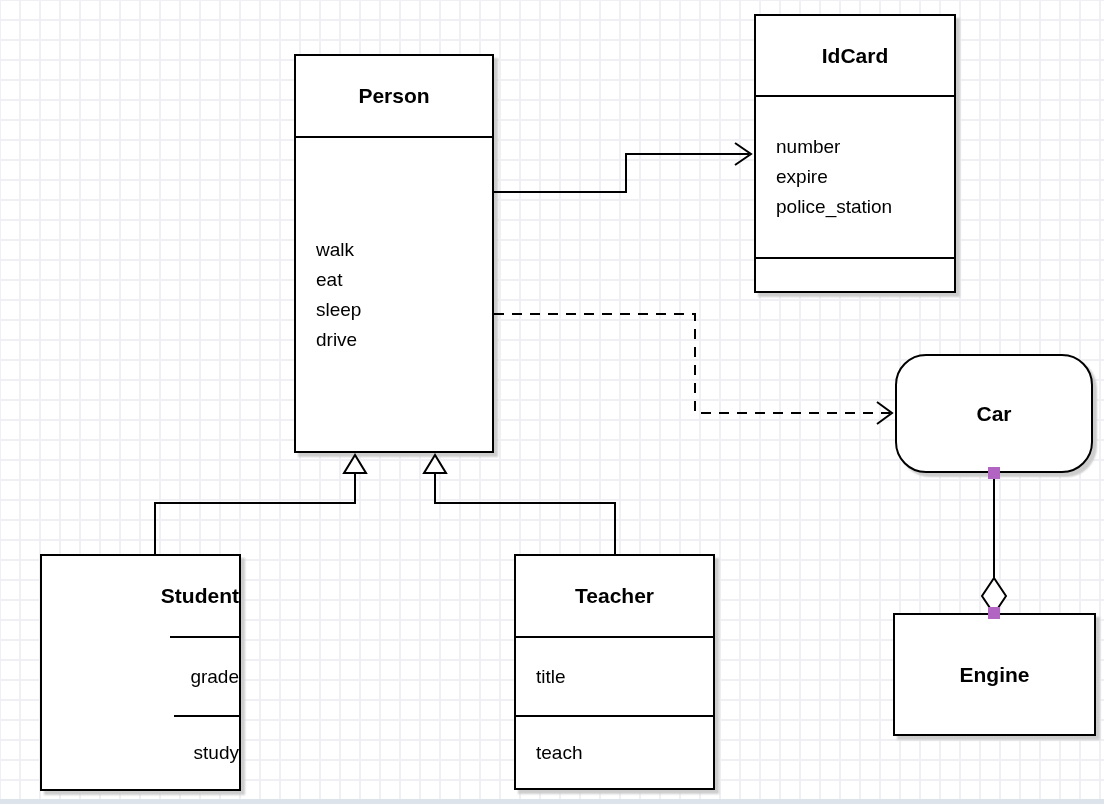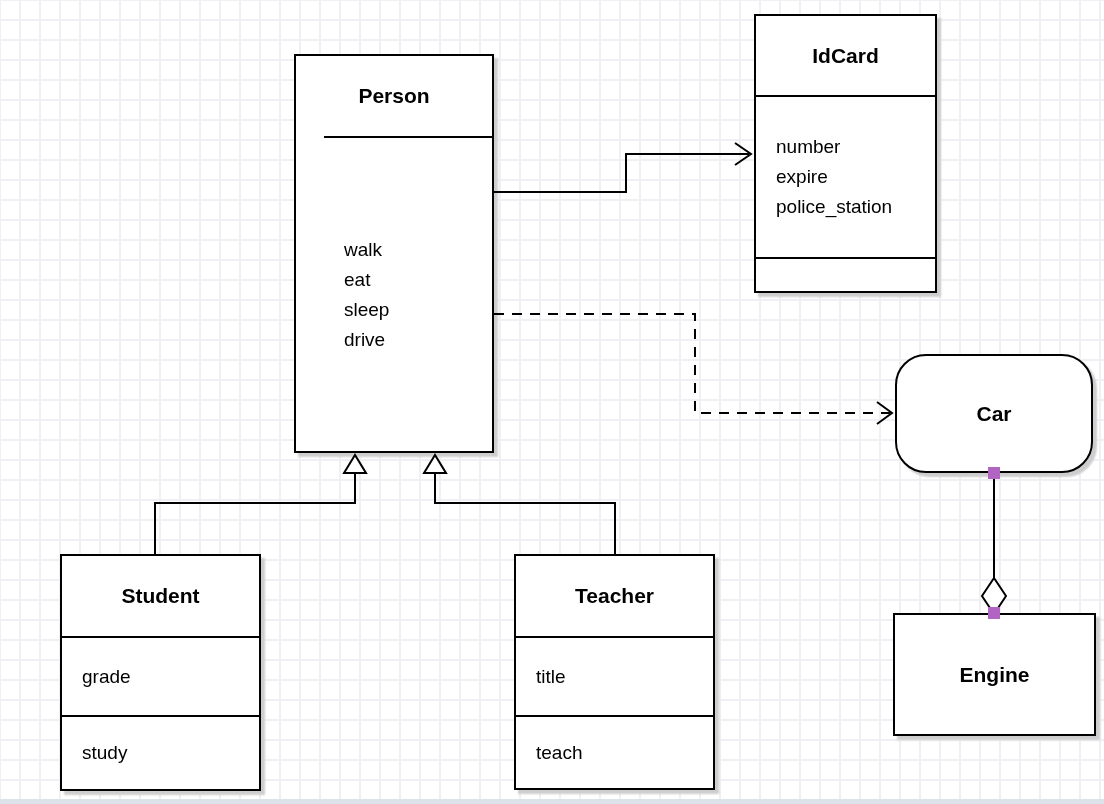--- a/index.html
+++ b/index.html
@@ -61,34 +61,34 @@
   .uml-line {
     font-size: 19px;
     line-height: 30px;
     color: #000;
     white-space: nowrap;
   }
   
   #box-person  { left: 294px; top: 54px;  width: 200px; height: 399px; }
   #box-person .uml-title    { height: 80px; }
   #box-person .sec-attrs    { height: 159px; }
-  #box-person .sec-methods  { flex: 1; margin-left: 28px; }
+  #box-person .sec-methods  { flex: 1; }
 
-  #box-idcard  { left: 754px; top: 14px;  width: 183px; height: 279px; }
+  #box-idcard  { left: 754px; top: 14px;  width: 202px; height: 279px; }
   #box-idcard .uml-title    { height: 79px; }
   #box-idcard .sec-attrs    { height: 162px; }
   #box-idcard .sec-methods  { flex: 1; }
 
   #box-car     { left: 895px; top: 354px; width: 198px; height: 119px; border-radius: 31px; }
   #box-car .uml-title       { flex: 1; }
 
   #box-engine  { left: 893px; top: 613px; width: 203px; height: 123px; }
   #box-engine .uml-title    { flex: 1; }
 
-  #box-student { left: 60px;  top: 554px; width: 201px; height: 237px; }
+  #box-student { left: 40px;  top: 554px; width: 201px; height: 237px; align-items: flex-end; }
   #box-student .uml-title   { height: 80px; }
   #box-student .sec-attrs   { height: 79px; }
   #box-student .sec-methods { flex: 1; }
 
   #box-teacher { left: 514px; top: 554px; width: 201px; height: 236px; }
   #box-teacher .uml-title   { height: 80px; }
   #box-teacher .sec-attrs   { height: 79px; }
   #box-teacher .sec-methods { flex: 1; }
 
   

